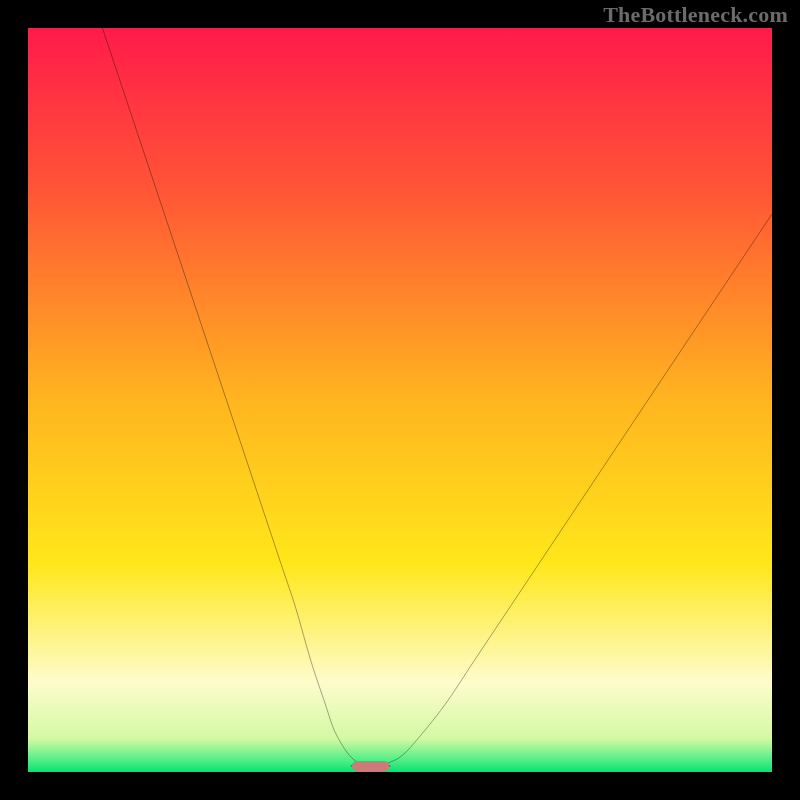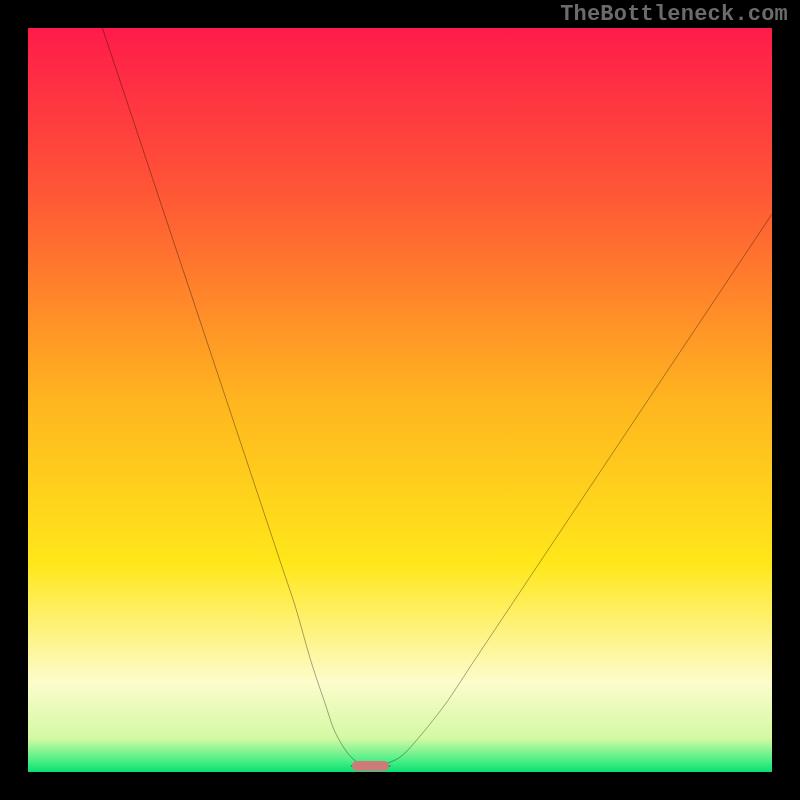--- a/index.html
+++ b/index.html
@@ -17,21 +17,21 @@
     position: relative;
     background: #000;
   }
   .watermark-text {
     position: absolute;
     top: 2px;
     right: 12px;
     color: #6b6b6b;
     font-size: 22px;
     font-weight: 600;
-    font-family: Liberation Mono, monospace;
+    font-family: Liberation Serif, serif;
     letter-spacing: 0.2px;
     text-align: right;
   }
   .plot-area {
     position: absolute;
     left: 28px;
     top: 28px;
     width: 744px;
     height: 744px;
   }

